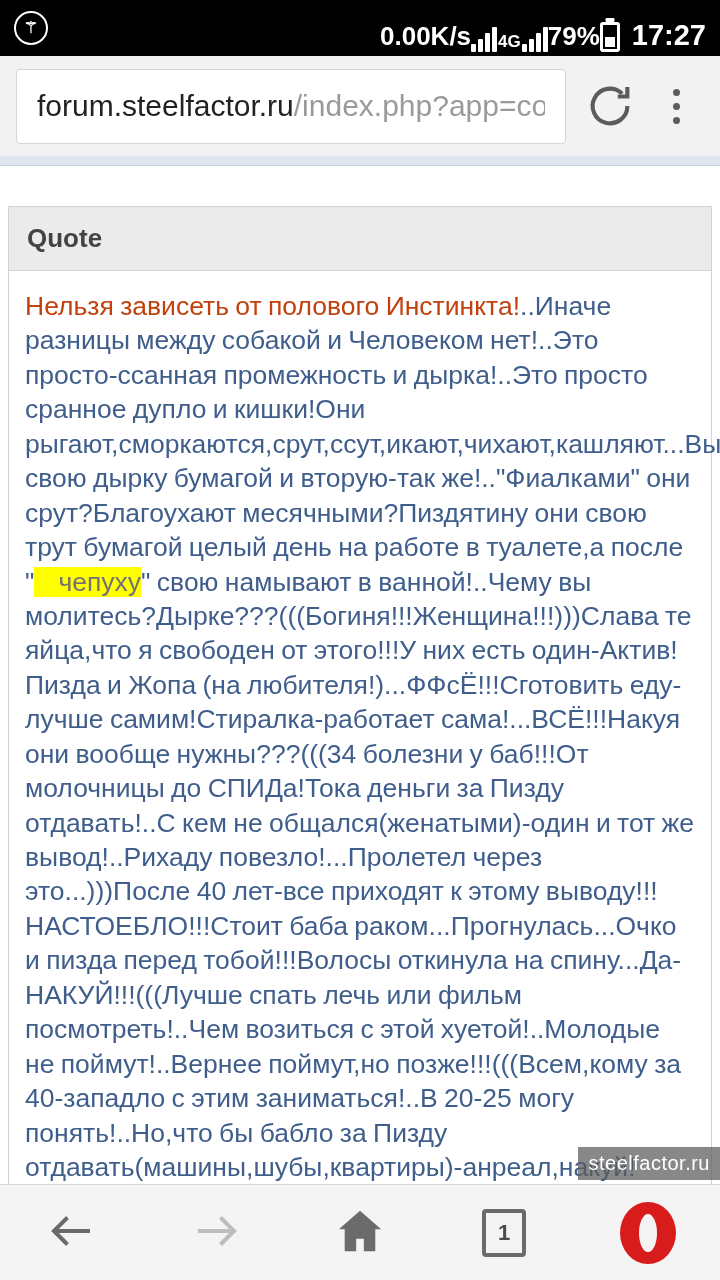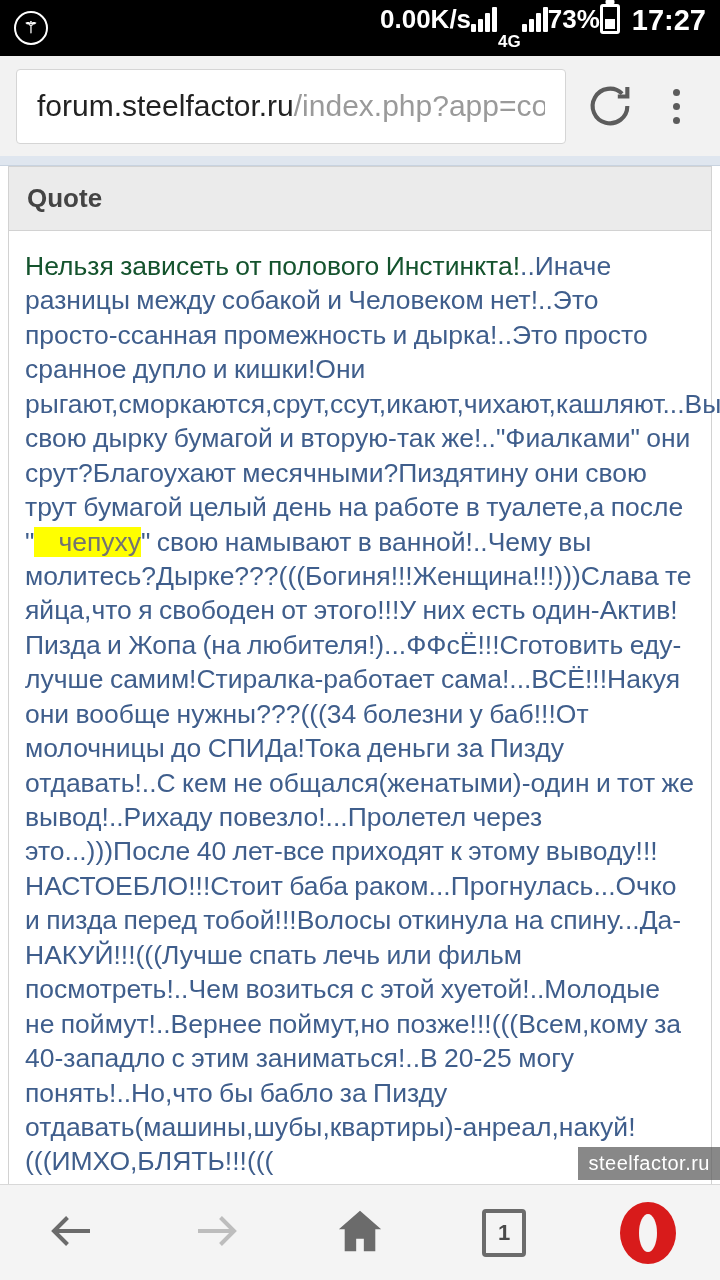--- a/index.html
+++ b/index.html
@@ -17,21 +17,21 @@
     display: flex; align-items: center; padding: 0 14px;
     font-size: 27px; font-weight: bold;
   }
   .sb-left { display: flex; align-items: center; gap: 10px; flex: 0 0 auto; }
   .sb-logo {
     width: 34px; height: 34px; border-radius: 50%;
     border: 2px solid #fff; display: flex; align-items: center; justify-content: center;
     font-size: 16px; line-height: 1;
   }
   .sb-spacer { flex: 1 1 auto; }
-  .sb-right { display: flex; align-items: flex-start; }
+  .sb-right { display: flex; align-items: flex-end; }
   .sb-speed { font-size: 26px; font-weight: bold; letter-spacing: 0; }
   .bars { display: flex; align-items: flex-end; gap: 2px; height: 28px; }
   .bars i { display: block; width: 5px; background: #fff; border-radius: 1px; }
   .bars i:nth-child(1) { height: 8px; }
   .bars i:nth-child(2) { height: 13px; }
   .bars i:nth-child(3) { height: 19px; }
   .bars i:nth-child(4) { height: 25px; }
   .net-label { font-size: 17px; font-weight: bold; padding: 0 1px; margin-top: 28px; }
   .battery {
     display: flex; align-items: center; gap: 3px;
@@ -68,31 +68,31 @@
     align-items: center; justify-content: center; gap: 7px;
   }
   .kebab span { width: 7px; height: 7px; background: #5c5c5c; border-radius: 50%; display: block; }
 
   
   .page { position: relative; background: #fff; height: 1124px; }
   .strip-top { height: 10px; background: #dfe6ef; border-bottom: 1px solid #c8d3e0; }
   .quote-wrap { padding: 0 8px; }
   .quote-header {
     background: #ebebeb; border: 1px solid #d2d2d2; border-bottom: none;
-    padding: 16px 18px; font-size: 26px; font-weight: bold; color: #444;
+    padding: 16px 18px; font-size: 26px; font-weight: bold; color: #444; margin-top: 40px;
   }
   .quote-body {
     border: 1px solid #d2d2d2; background: #fff;
     padding: 18px 16px 10px 16px;
   }
   .quote-text {
     color: #3f5e8c; font-size: 26.5px; line-height: 1.30; text-align: left;
     word-spacing: -1px;
   }
-  .quote-text .lnk { color: #14532d; }
+  .quote-text .lnk { color: #c2410c; }
   .quote-text .hl { background: #ffff00; color: #737373; padding-left: 24px; }
   .devils { margin-top: 6px; font-size: 46px; line-height: 1; letter-spacing: 12px; }
   .strip-gap { height: 30px; background: #fff; }
   .strip-band { height: 28px; background: #dfe6ef; border-top: 1px solid #c8d3e0; border-bottom: 1px solid #c8d3e0; }
 
   
   .navbar {
     position: absolute; left: 0; bottom: 0; width: 720px; height: 96px;
     background: #f4f4f4; border-top: 1px solid #d8d8d8;
     display: flex; align-items: center;
@@ -131,21 +131,21 @@
           <i></i>
           <i></i>
         </div>
       <div class="net-label">4G</div>
       <div class="bars">
           <i></i>
           <i></i>
           <i></i>
           <i></i>
         </div>
-      <div class="sb-speed">73%</div>
+      <div class="sb-speed">79%</div>
       <div class="battery">
         <div class="batt-body">
             <div class="batt-fill"></div>
           </div>
       </div>
       <div class="sb-time">17:27</div>
     </div>
   </div>
 
   <div class="addrbar">

